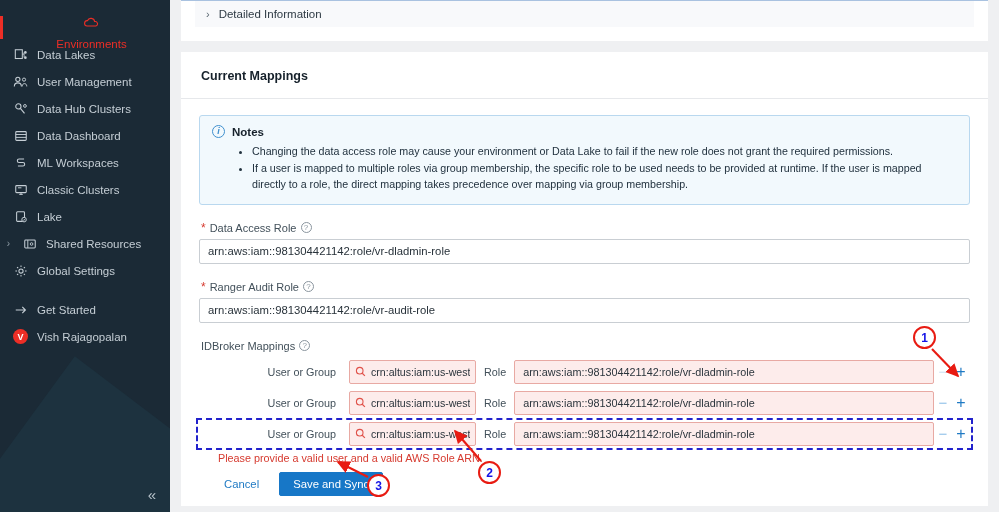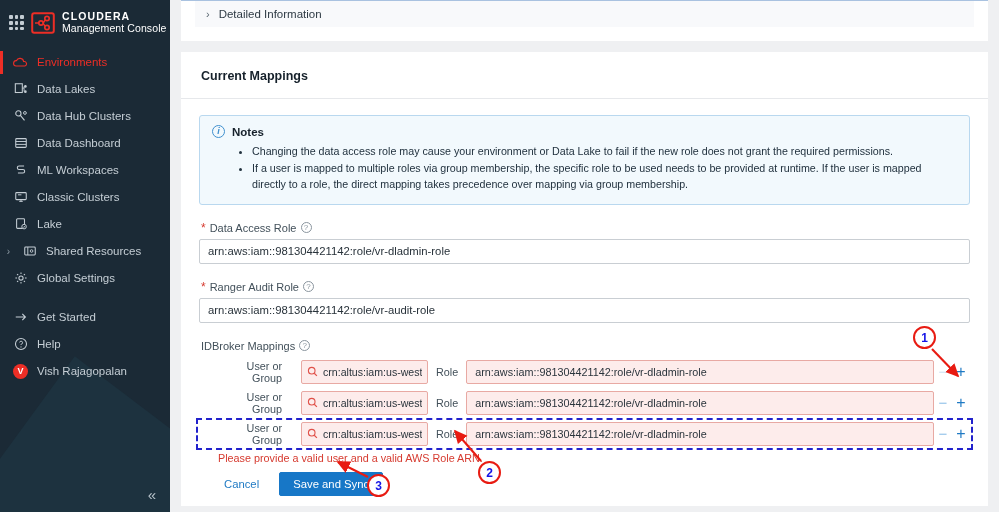--- a/index.html
+++ b/index.html
@@ -46,21 +46,21 @@
   .brand-top { color: #fff; font-size: 10.5px; font-weight: bold; letter-spacing: 1.1px; }
   .brand-bot { color: #fff; font-size: 10.5px; letter-spacing: 0.1px; }
 
   .nav { margin-top: 14px; position: relative; z-index: 3; }
   .nav-item {
     display: flex; align-items: center; gap: 9px;
     height: 27px; padding-left: 13px; color: #c5ced5; font-size: 11.5px;
     position: relative; cursor: pointer;
   }
   .nav-item .ni { width: 15px; height: 15px; flex: 0 0 15px; display:flex;align-items:center;justify-content:center; }
-  .nav-item.active { color: #ed2e26; }
+  .nav-item.active { color: #ed2e26; flex-direction: column; }
   .nav-item.active::before {
     content:""; position: absolute; left: 0; top: 2px; bottom: 2px; width: 2.5px; background: #ed2e26;
   }
   .nav-item.has-caret { padding-left: 4px; }
   .caret { width: 9px; flex: 0 0 9px; color: #8d9aa4; font-size: 10px; text-align:center; }
   .nav-gap { height: 12px; }
   .avatar-dot {
     width: 15px; height: 15px; border-radius: 50%; background: #ed2e26;
     color: #fff; font-size: 9px; font-weight: bold; display: flex;
     align-items: center; justify-content: center;
@@ -123,21 +123,21 @@
   .map-rows { margin-top: 7px; }
   .map-row {
     display: flex; align-items: center; gap: 0; height: 26px; margin-bottom: 5px;
     position: relative; padding-left: 19px;
   }
   .map-row.focused {
     outline: 2px dashed #2222cc; outline-offset: 1px;
   }
   .lbl-cell {
     font-size: 10.8px; color: #42505a; width: 74px; text-align: right;
-    padding-right: 19px; flex: 0 0 83px;
+    padding-right: 13px; flex: 0 0 83px; margin-left: 48px;
   }
   .user-box {
     display: flex; align-items: center; gap: 5px;
     border: 1px solid #e8a9a3; background: #fdeceb; border-radius: 2px;
     height: 24px; width: 127px; padding: 0 5px; flex: 0 0 127px; overflow: hidden;
   }
   .search-ic { flex: 0 0 11px; color: #e0524a; }
   .user-val {
     font-size: 10.6px; color: #2b3views; color: #2a343c; white-space: nowrap; overflow: hidden;
   }
@@ -181,44 +181,20 @@
 </style>
 </head>
 <body>
 
 <div id="app">
 
   <div id="sidebar">
     <div id="sidebar-deco"></div>
     <div id="sidebar-deco2"></div>
 
-    <div class="brand">
-      <div class="grid-icon">
-        <i></i>
-          <i></i>
-          <i></i>
-          <i></i>
-          <i></i>
-          <i></i>
-          <i></i>
-          <i></i>
-          <i></i>
-      </div>
-      <svg class="logo-mark" viewBox="0 0 24 22">
-        <rect x="1.2" y="1.2" width="21.6" height="19.6" rx="2" fill="none" stroke="#ed2e26" stroke-width="2"></rect>
-        <circle cx="16" cy="6.5" r="2.2" fill="none" stroke="#ed2e26" stroke-width="1.7"></circle>
-        <circle cx="10" cy="11" r="2.2" fill="none" stroke="#ed2e26" stroke-width="1.7"></circle>
-        <circle cx="16" cy="15.5" r="2.2" fill="none" stroke="#ed2e26" stroke-width="1.7"></circle>
-        <path d="M4 11h3.8M12.2 11l2-3.2M12.2 11.4l2 3" stroke="#ed2e26" stroke-width="1.5" fill="none"></path>
-      </svg>
-      <div class="brand-txt">
-        <div class="brand-top">CLOUDERA</div>
-        <div class="brand-bot">Management Console</div>
-      </div>
-    </div>
 
     <div class="nav">
 
 
       <div class="nav-item active">
         <span class="ni">
           <svg width="15" height="14" viewBox="0 0 17 14">
               <path d="M3.5 11.5a3 3 0 0 1 .4-6 4.3 4.3 0 0 1 8.2 1 2.6 2.6 0 0 1 1.4 5H3.5z" fill="none" stroke="#ed2e26" stroke-width="1.25"></path>
             </svg>
         </span>
@@ -230,20 +206,31 @@
           <svg width="14" height="14" viewBox="0 0 16 16">
               <rect x="1.5" y="2" width="8" height="10" fill="none" stroke="#c5ced5" stroke-width="1.2"></rect>
               <circle cx="13" cy="5" r="1.5" fill="#c5ced5"></circle>
               <circle cx="13" cy="11" r="1.5" fill="#c5ced5"></circle>
               <path d="M9.5 7h2M11.5 7V5M11.5 7v4" stroke="#c5ced5" stroke-width="1"></path>
             </svg>
         </span>
         <span>Data Lakes</span>
       </div>
 
+      <div class="nav-item">
+        <span class="ni">
+          <svg width="15" height="14" viewBox="0 0 17 14">
+              <circle cx="5.5" cy="4" r="2.4" fill="none" stroke="#c5ced5" stroke-width="1.2"></circle>
+              <path d="M1.5 12c0-2.4 1.8-4 4-4s4 1.6 4 4" fill="none" stroke="#c5ced5" stroke-width="1.2"></path>
+              <circle cx="12.5" cy="4.3" r="1.8" fill="none" stroke="#c5ced5" stroke-width="1.1"></circle>
+              <path d="M10.5 12c0-2 1-3.2 2.5-3.2s2.6 1.2 2.6 3.2" fill="none" stroke="#c5ced5" stroke-width="1.1"></path>
+            </svg>
+        </span>
+        <span>User Management</span>
+      </div>
 
       <div class="nav-item">
         <span class="ni">
           <svg width="14" height="14" viewBox="0 0 16 16">
               <circle cx="5" cy="5" r="3" fill="none" stroke="#c5ced5" stroke-width="1.2"></circle>
               <path d="M7.3 7.3L12 13" stroke="#c5ced5" stroke-width="1.3"></path>
               <circle cx="12.5" cy="4.5" r="1.6" fill="none" stroke="#c5ced5" stroke-width="1.1"></circle>
             </svg>
         </span>
         <span>Data Hub Clusters</span>
@@ -317,30 +304,20 @@
 
       <div class="nav-item">
         <span class="ni">
           <svg width="14" height="14" viewBox="0 0 16 16">
               <path d="M2 8h11M9.5 4.5L13 8l-3.5 3.5" stroke="#c5ced5" stroke-width="1.3" fill="none"></path>
             </svg>
         </span>
         <span>Get Started</span>
       </div>
 
-      <div class="nav-item">
-        <span class="ni">
-          <svg width="14" height="14" viewBox="0 0 16 16">
-              <circle cx="8" cy="8" r="6.3" fill="none" stroke="#c5ced5" stroke-width="1.2"></circle>
-              <path d="M6.4 6.2a1.7 1.7 0 1 1 1.9 2c-.3.2-.4.5-.4.9" stroke="#c5ced5" stroke-width="1.1" fill="none"></path>
-              <circle cx="8" cy="11.3" r="0.7" fill="#c5ced5"></circle>
-            </svg>
-        </span>
-        <span>Help</span>
-      </div>
 
       <div class="nav-item">
         <span class="ni">
           <span class="avatar-dot">V</span>
         </span>
         <span>Vish Rajagopalan</span>
       </div>
 
     </div>
 

